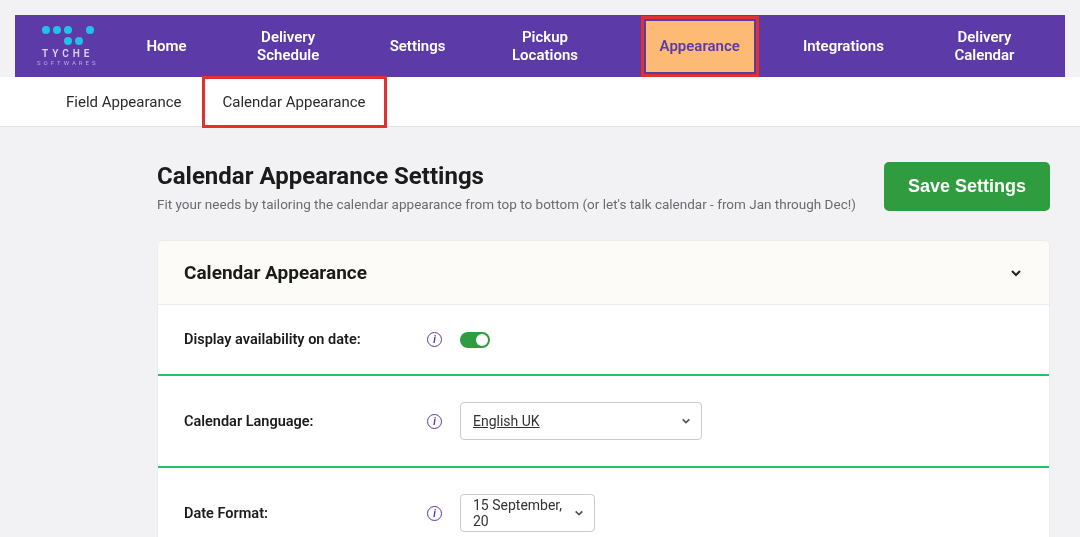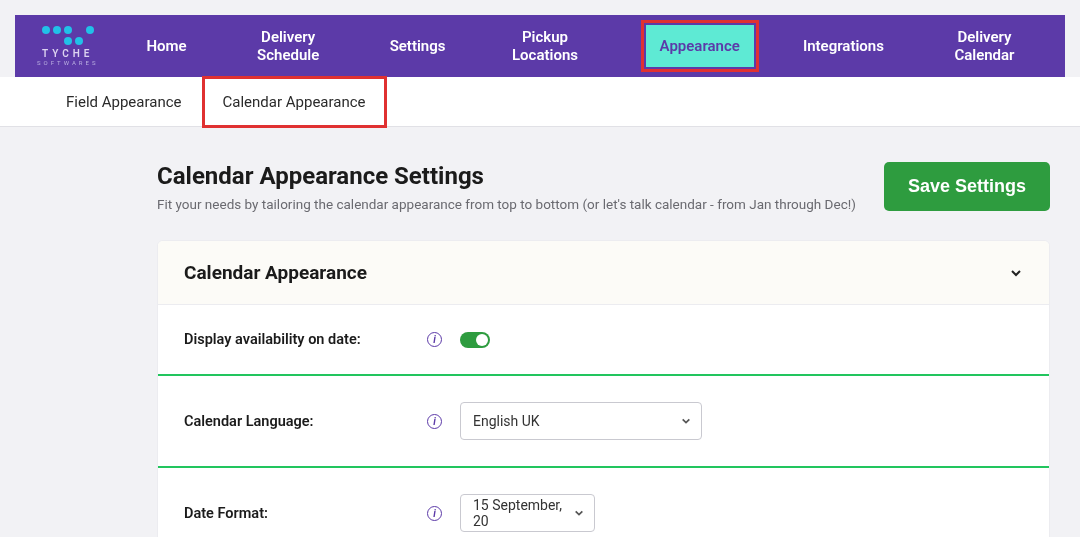--- a/index.html
+++ b/index.html
@@ -57,23 +57,23 @@
     color: #fff;
     font-size: 15px;
     font-weight: 600;
     padding: 0 18px;
     height: 62px;
     display: flex;
     align-items: center;
     cursor: pointer;
   }
   .nav-item.active {
-    background: #5eead4;
+    background: #fdba74;
     color: #5c3aa8;
-    height: 42px;
+    height: 51px;
     padding: 0 14px;
   }
   .red-box-nav {
     border: 3px solid #e03131;
     padding: 2px;
     display: flex;
     align-items: center;
     margin: 0 14px;
   }
   
@@ -204,21 +204,21 @@
     height: 38px;
     display: flex;
     align-items: center;
     justify-content: space-between;
     padding: 0 10px 0 12px;
     font-size: 14px;
     color: #333;
     cursor: pointer;
     background: #fff;
   }
-  .select.wide { width: 242px; }
+  .select.wide { width: 242px; text-decoration: underline; }
   .select.narrow { width: 135px; }
   .select .caret svg { width: 10px; height: 10px; stroke: #555; stroke-width: 2; fill: none; }
 </style>
 </head>
 <body>
 
 <div class="top-nav">
   <div class="logo">
     <div class="logo-dots">
       <span class="on"></span>

